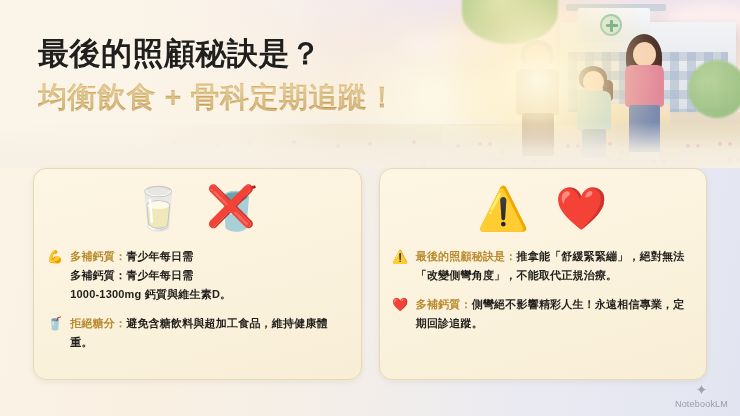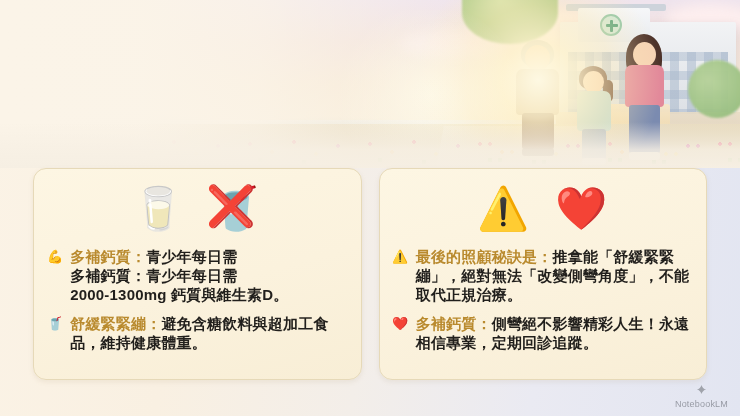--- a/index.html
+++ b/index.html
@@ -326,21 +326,21 @@
     gap: 7px;
     margin-bottom: 10px;
   }
   .bullet-icon {
     font-size: 13px;
     line-height: 19px;
     flex: 0 0 auto;
     font-family: "DejaVu Sans", sans-serif;
   }
   .bullet-text {
-    font-size: 15px;
+    font-size: 11px;
     line-height: 19px;
     color: #211f1c;
     font-weight: bold;
     letter-spacing: .2px;
   }
   .lead {
     color: #b98a2e;
     font-weight: bold;
   }
 
@@ -421,46 +421,50 @@
         <div class="shoes"></div>
       </div>
 
       <div class="sunflare"></div>
       <div class="sunflare2"></div>
       <div class="hero-fade-l"></div>
       <div class="hero-fade-b"></div>
     </div>
   </div>
 
+  <div class="headings">
+    <h1 class="title">最後的照顧秘訣是？</h1>
+    <h2 class="subtitle">均衡飲食 + 骨科定期追蹤！</h2>
+  </div>
 
   <div class="cards">
 
     <div class="card">
       <div class="card-icons">
         <span class="emoji-big">🥛</span>
         <span class="emoji-big" style="position:relative;">
           <span>🥤</span>
           <span style="position:absolute;left:-4px;top:-2px;font-size:40px;color:#e23c33;">❌</span>
         </span>
       </div>
       <div class="bullets">
 
         <div class="bullet">
           <span class="bullet-icon">💪</span>
           <span class="bullet-text">
             <span class="lead">多補鈣質：</span><span>青少年每日需</span><br>
             <span>多補鈣質：青少年每日需</span><br>
-            <span>2000-1300mg 鈣質與維生素D。</span>
+            <span>1000-1300mg 鈣質與維生素D。</span>
           </span>
         </div>
 
         <div class="bullet">
           <span class="bullet-icon">🥤</span>
           <span class="bullet-text">
-            <span class="lead">舒緩緊緊繃：</span><span>避免含糖飲料與超加工食品，維持健康體重。</span>
+            <span class="lead">拒絕糖分：</span><span>避免含糖飲料與超加工食品，維持健康體重。</span>
           </span>
         </div>
 
       </div>
     </div>
 
     <div class="card">
       <div class="card-icons">
         <span class="emoji-big">⚠️</span>
         <span class="emoji-big">❤️</span>

